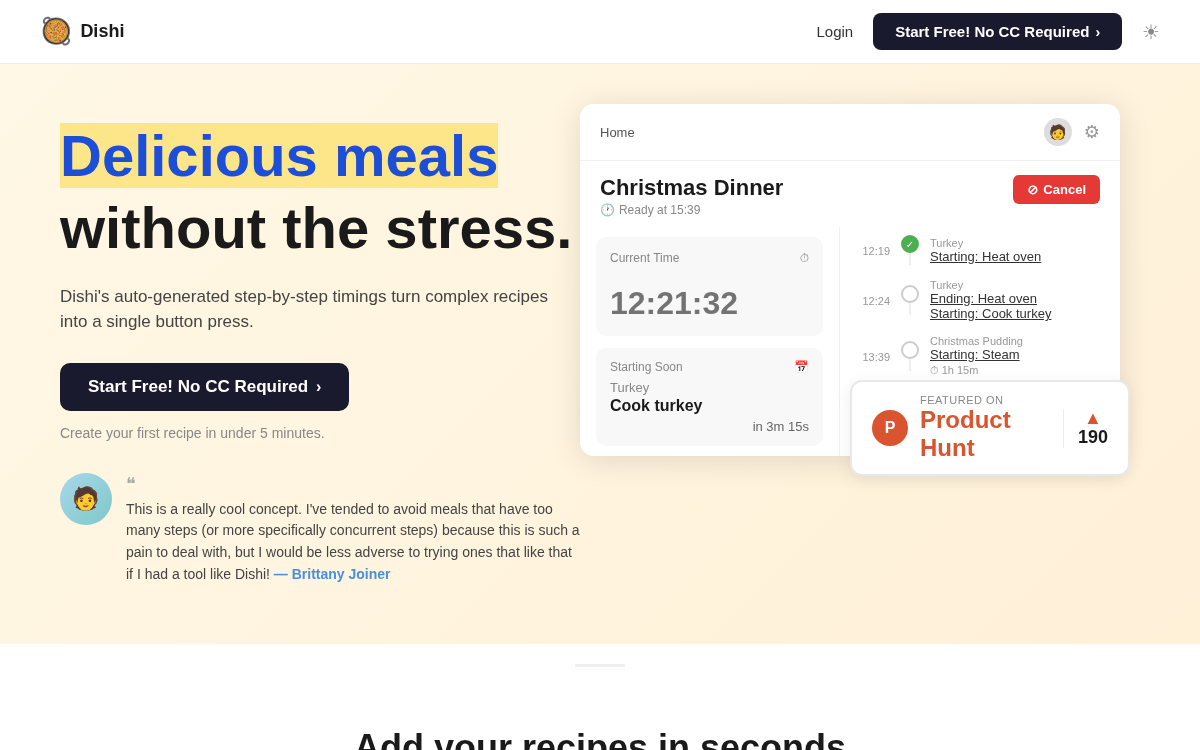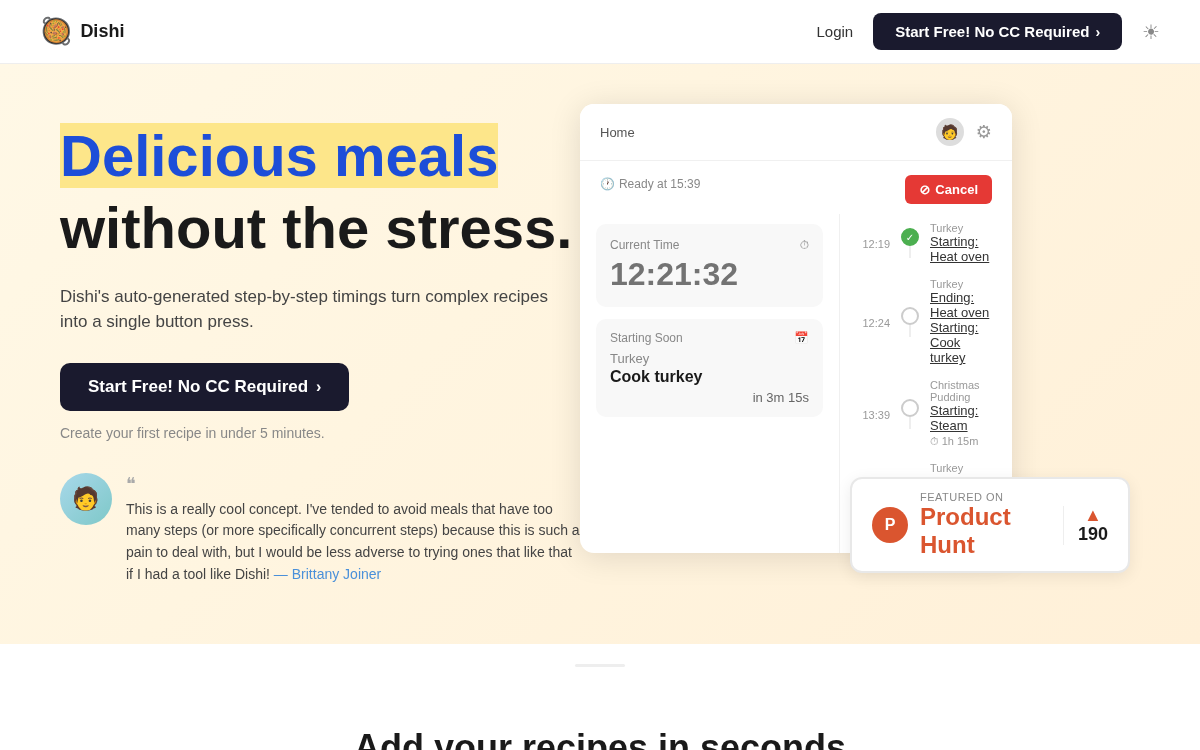--- a/index.html
+++ b/index.html
@@ -57,27 +57,27 @@
     
     .testimonial { display: flex; align-items: flex-start; gap: 14px; }
     .testimonial-avatar {
       width: 52px; height: 52px; border-radius: 50%; overflow: hidden;
       background: linear-gradient(135deg, #a8d8ea, #7ec8c8);
       flex-shrink: 0; display: flex; align-items: center; justify-content: center;
       font-size: 22px;
     }
     .testimonial-quote-icon { font-size: 18px; color: #aaa; margin-bottom: 4px; }
     .testimonial-text { font-size: 14px; color: #444; line-height: 1.55; }
-    .testimonial-author { color: #4a90d9; font-weight: 400; }
+    .testimonial-author { color: #4a90d9; font-weight: 700; }
 
     
     .hero-right { position: relative; width: 560px; flex-shrink: 0; }
     .app-mockup {
       background: #fff; border-radius: 14px; box-shadow: 0 4px 32px rgba(0,0,0,0.12);
-      overflow: hidden; width: 432px; margin-top: -10px;
+      overflow: hidden; width: 540px; margin-top: -10px;
     }
     .app-top-bar {
       padding: 14px 20px; border-bottom: 1px solid #f0f0f0;
       display: flex; align-items: center; justify-content: space-between;
       background: #fff;
     }
     .app-top-bar-home { font-size: 13px; color: #555; }
     .app-top-bar-icons { display: flex; gap: 12px; align-items: center; }
     .app-avatar-icon { width: 28px; height: 28px; border-radius: 50%; background: #ddd; display: flex; align-items: center; justify-content: center; font-size: 14px; }
     .app-settings-icon { font-size: 18px; color: #999; }
@@ -93,21 +93,21 @@
       padding: 7px 14px; font-size: 13px; font-weight: 600; cursor: pointer;
       display: flex; align-items: center; gap: 5px;
     }
 
     .app-content { display: flex; }
     .app-left-panel { width: 260px; padding: 10px 16px; border-right: 1px solid #f0f0f0; }
     .app-timer-card {
       background: #f8f8f8; border-radius: 10px; padding: 14px;
       margin-bottom: 12px;
     }
-    .app-timer-label { font-size: 12px; color: #888; display: flex; align-items: center; justify-content: space-between; margin-bottom: 4px; }
+    .app-timer-label { font-size: 12px; color: #888; display: flex; align-items: center; justify-content: space-between; margin-bottom: 20px; }
     .app-timer-value { font-size: 32px; font-weight: 700; color: #737373; font-variant-numeric: tabular-nums; }
     .app-starting-card {
       background: #f8f8f8; border-radius: 10px; padding: 12px 14px;
     }
     .app-starting-label { font-size: 12px; color: #888; display: flex; align-items: center; justify-content: space-between; margin-bottom: 6px; }
     .app-starting-item { font-size: 13px; color: #888; margin-bottom: 2px; }
     .app-starting-name { font-size: 16px; font-weight: 600; color: #1a1a1a; }
     .app-starting-time { font-size: 13px; color: #666; text-align: right; margin-top: 4px; }
 
     .app-right-panel { flex: 1; padding: 8px 14px; }
@@ -204,20 +204,21 @@
       <div class="app-top-bar">
         <span class="app-top-bar-home">Home</span>
         <div class="app-top-bar-icons">
           <div class="app-avatar-icon">🧑</div>
           <span class="app-settings-icon">⚙</span>
         </div>
       </div>
 
       <div class="app-header-section">
         <div>
+          <div class="app-recipe-title">Christmas Dinner</div>
           <div class="app-recipe-time">
             <span>🕐</span>
             <span>Ready at 15:39</span>
           </div>
         </div>
         <button class="app-cancel-btn">
           <span>⊘</span>
           <span>Cancel</span>
         </button>
       </div>

